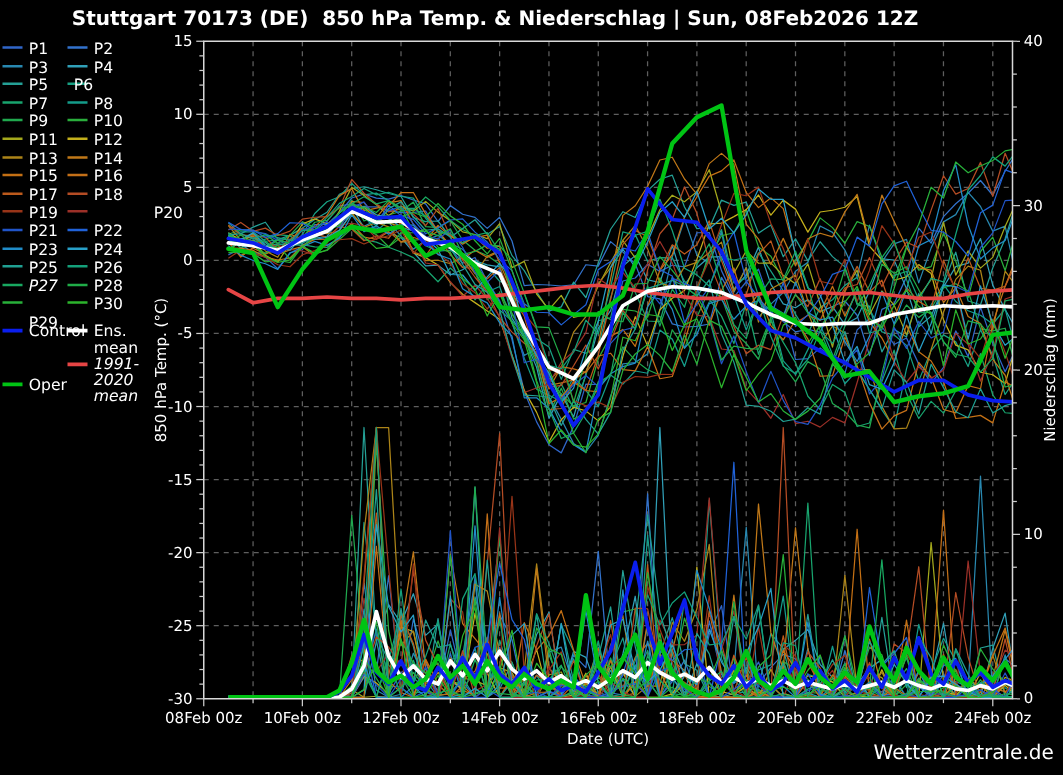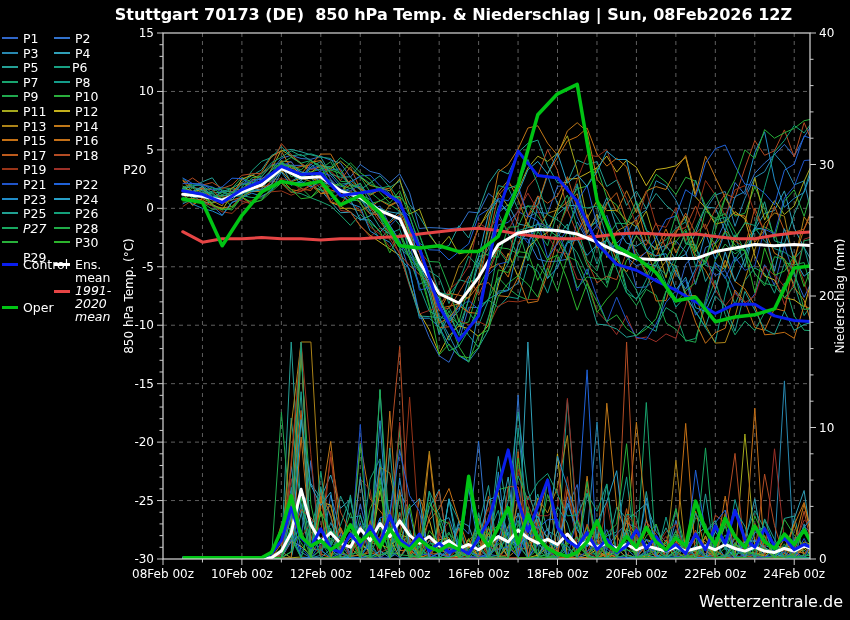--- a/index.html
+++ b/index.html
@@ -1,18 +1,18 @@
 <!DOCTYPE html>
 <html><head>
 <meta charset="utf-8">
 <style>
   html,body{margin:0;padding:0;background:#000;}
   .screen{position:relative;width:850px;height:620px;background:#000;overflow:hidden;
           font-family:"DejaVu Sans","Liberation Sans",sans-serif;color:#fff;}
-  .chart-title{position:absolute;top:5px;left:0;width:792px;text-align:right;
+  .chart-title{position:absolute;top:5px;left:0;width:792px;text-align:center;
                font-size:16px;font-weight:bold;white-space:pre;}
   .legend{position:absolute;left:2px;top:30px;width:150px;height:290px;}
   .legend-entry{position:absolute;height:14px;}
   .legend-swatch{position:absolute;left:0;width:16px;}
   .legend-label{position:absolute;font-size:12.5px;line-height:13px;white-space:pre-line;}
   .ylab{position:absolute;font-size:12px;white-space:nowrap;}
   .ylab-left{left:129px;top:296px;transform:translate(-50%,-50%) rotate(-90deg);}
   .ylab-right{left:840px;top:296px;transform:translate(-50%,-50%) rotate(-90deg);}
   .xlab{position:absolute;top:584px;left:163px;width:647px;text-align:center;font-size:12px;}
   .footer-left{position:absolute;left:120px;top:592px;font-size:16px;}
@@ -41,21 +41,21 @@
       <div class="legend-entry" style="left: 52px; top: 15.6px;">
         <div class="legend-swatch" style="background: rgb(48, 160, 184); height: 2px; top: 6px;"></div>
         <div class="legend-label" style="left: 21px; top: 1px;">P4</div>
       </div>
       <div class="legend-entry" style="left: 0px; top: 30.2px;">
         <div class="legend-swatch" style="background: rgb(36, 160, 150); height: 2px; top: 6px;"></div>
         <div class="legend-label" style="left: 21px; top: 1px;">P5</div>
       </div>
       <div class="legend-entry" style="left: 52px; top: 30.2px;">
         <div class="legend-swatch" style="background: rgb(24, 160, 131); height: 2px; top: 6px;"></div>
-        <div class="legend-label" style="left: 18px; top: 1px;">P6</div>
+        <div class="legend-label" style="left: 5px; top: 1px;">P6</div>
       </div>
       <div class="legend-entry" style="left: 0px; top: 44.8px;">
         <div class="legend-swatch" style="background: rgb(24, 164, 110); height: 2px; top: 6px;"></div>
         <div class="legend-label" style="left: 21px; top: 1px;">P7</div>
       </div>
       <div class="legend-entry" style="left: 52px; top: 44.8px;">
         <div class="legend-swatch" style="background: rgb(20, 156, 138); height: 2px; top: 6px;"></div>
         <div class="legend-label" style="left: 21px; top: 1px;">P8</div>
       </div>
       <div class="legend-entry" style="left: 0px; top: 59.4px;">
@@ -374,14 +374,15 @@
       <text x="320.8048780487805" y="578" text-anchor="middle">12Feb 00z</text>
       <text x="399.70731707317077" y="578" text-anchor="middle">14Feb 00z</text>
       <text x="478.609756097561" y="578" text-anchor="middle">16Feb 00z</text>
       <text x="557.5121951219512" y="578" text-anchor="middle">18Feb 00z</text>
       <text x="636.4146341463415" y="578" text-anchor="middle">20Feb 00z</text>
       <text x="715.3170731707318" y="578" text-anchor="middle">22Feb 00z</text>
       <text x="794.219512195122" y="578" text-anchor="middle">24Feb 00z</text>
     </svg>
   <div class="ylab ylab-left">850 hPa Temp. (°C)</div>
   <div class="ylab ylab-right">Niederschlag (mm)</div>
+  <div class="xlab">Date (UTC)</div>
   <div class="footer-right">Wetterzentrale.de</div>
 </div>
 
 </body></html>

